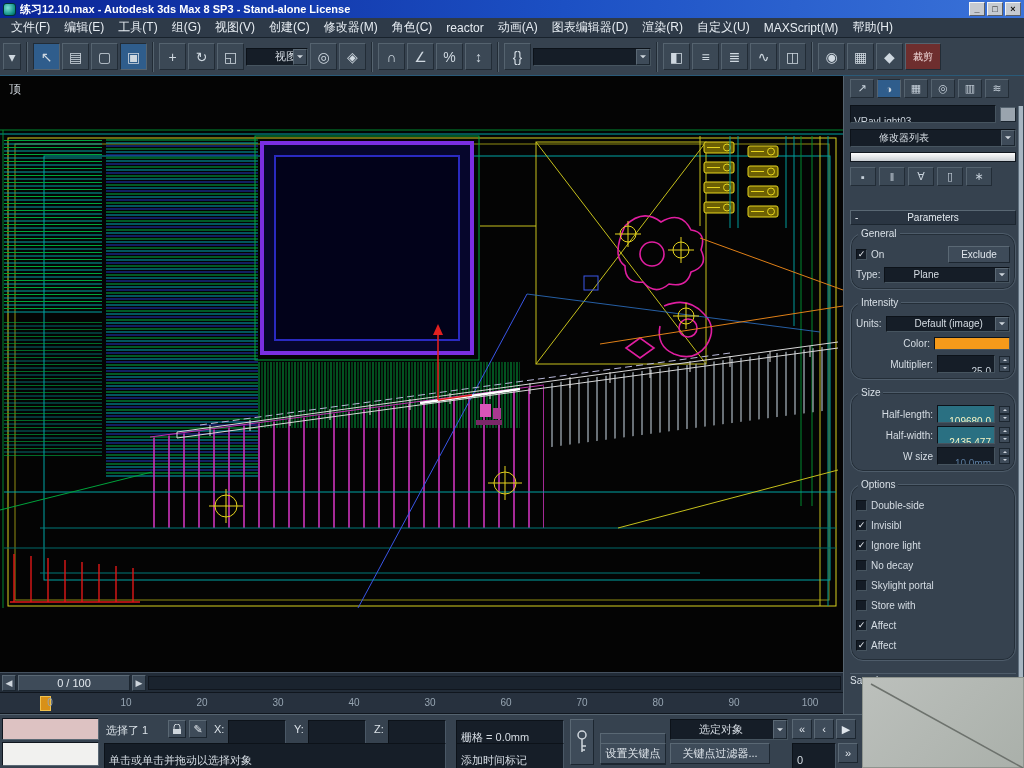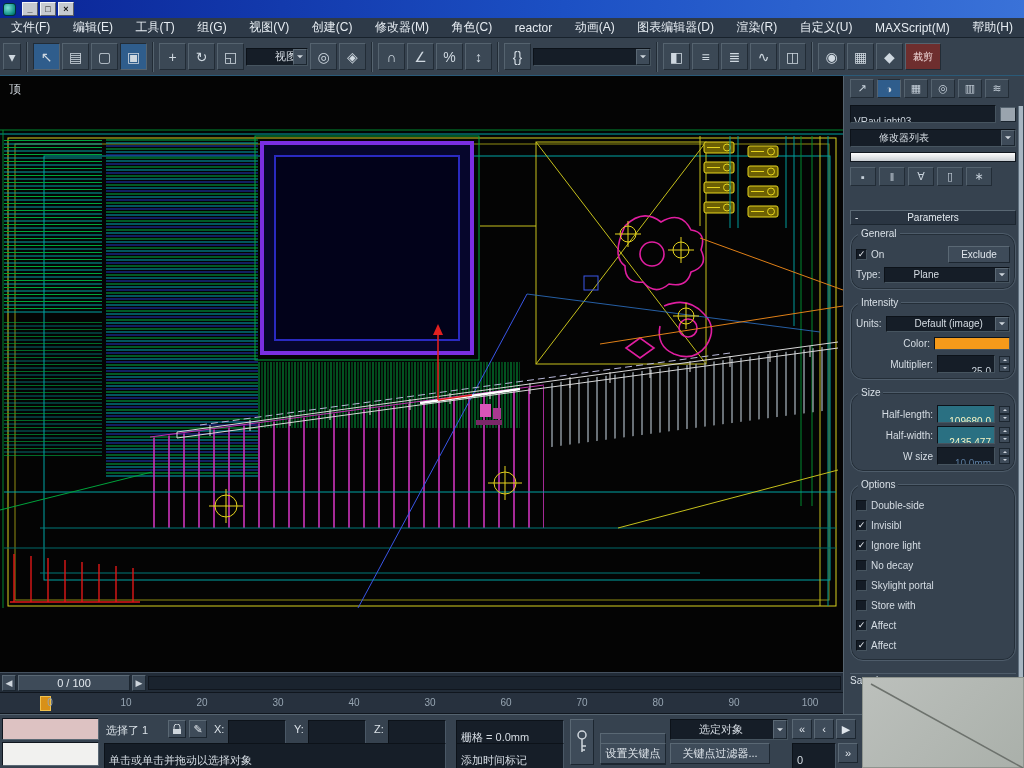--- a/index.html
+++ b/index.html
@@ -13,21 +13,21 @@
     display:flex;align-items:center;padding:0 3px;color:#fff;font-weight:bold;font-size:11px;}
   .appicon{width:13px;height:13px;border-radius:3px;margin-right:4px;
     background:radial-gradient(circle at 35% 35%,#7de0d8,#0f8f85 70%,#065a52);border:1px solid #033;}
   .t-title{flex:1;white-space:nowrap;overflow:hidden;}
   .wbtn{width:16px;height:14px;margin-left:2px;background:#c6cad0;color:#111;
     border:1px solid;border-color:#f2f4f6 #5a5e64 #5a5e64 #f2f4f6;
     font-size:9px;line-height:12px;text-align:center;font-weight:bold;}
 
   
   .menubar{position:absolute;left:0;top:18px;width:1024px;height:20px;background:#2e3a48;
-    border-bottom:1px solid #18222c;display:flex;align-items:center;padding:0 4px;justify-content:space-between;}
+    border-bottom:1px solid #18222c;display:flex;align-items:center;padding:0 4px;}
   .menu-item{padding:2px 7px;color:#e6ecf2;font-size:12px;white-space:nowrap;}
 
   
   .toolbar{position:absolute;left:0;top:38px;width:1024px;height:38px;background:#36424f;
     border-bottom:1px solid #2a5a78;display:flex;align-items:center;padding:0 3px;gap:2px;}
   .tbtn{width:27px;height:27px;flex:0 0 auto;background:#3b4855;color:#cfd8e0;
     border:1px solid;border-color:#55636f #222c36 #222c36 #55636f;
     display:flex;align-items:center;justify-content:center;font-size:14px;}
   .tbtn.small{width:18px;}
   .tbtn.active{background:#2f5d8c;border-color:#222c36 #55636f #55636f #222c36;}
@@ -134,20 +134,21 @@
   .gray-box{position:absolute;left:862px;top:677px;width:162px;height:91px;
     background:linear-gradient(135deg,#bcc0bc,#aab0aa);z-index:40;border:1px solid #8e948e;}
 </style>
 </head>
 <body>
 
 <div id="screen">
 
   <div class="titlebar">
     <span class="appicon"></span>
+    <span class="t-title">练习12.10.max - Autodesk 3ds Max 8 SP3  - Stand-alone License</span>
     <span class="wbtn">_</span>
     <span class="wbtn">□</span>
     <span class="wbtn">×</span>
   </div>
 
   <nav class="menubar">
     <span class="menu-item">文件(F)</span>
     <span class="menu-item">编辑(E)</span>
     <span class="menu-item">工具(T)</span>
     <span class="menu-item">组(G)</span>

